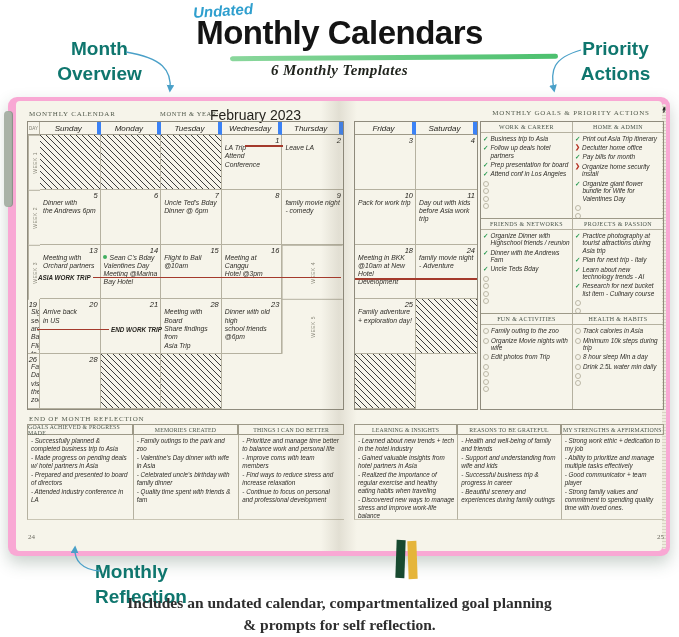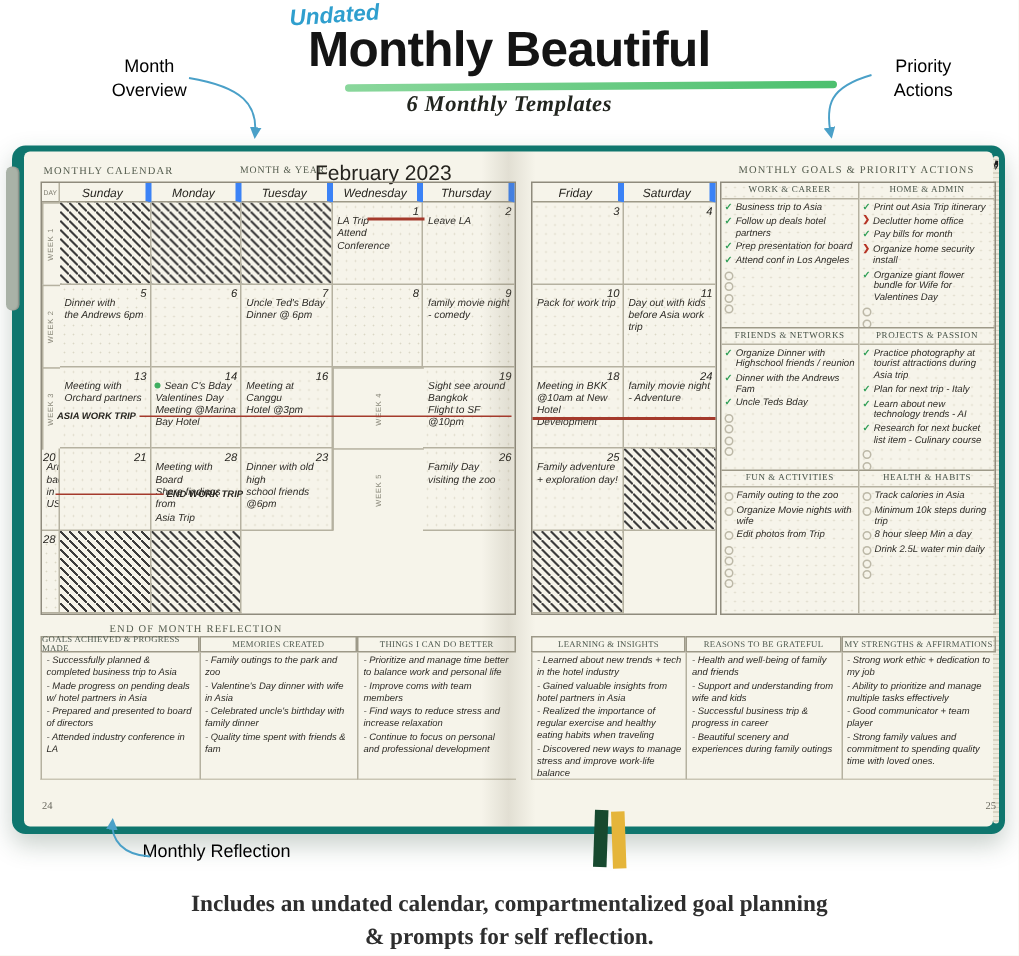--- a/index.html
+++ b/index.html
@@ -14,31 +14,31 @@
   .hdr-tag{position:absolute;left:193px;top:2px;font-size:15px;font-style:italic;font-weight:bold;
            color:#2f9fce;transform:rotate(-4deg);}
   .hdr-title{position:absolute;left:0;top:14px;width:679px;text-align:center;
              font-size:33px;font-weight:bold;color:#141414;letter-spacing:-.5px;}
   .hdr-underline{position:absolute;left:230px;top:55px;width:328px;height:5px;border-radius:3px;
              background:linear-gradient(90deg,#8ad79c,#4cc06e);transform:rotate(-.4deg);}
   .hdr-sub{position:absolute;left:0;top:62px;width:679px;text-align:center;
            font-family:"Liberation Serif",serif;font-style:italic;font-weight:600;
            font-size:15px;color:#22251f;letter-spacing:.4px;}
 
-  .callout{position:absolute;z-index:5;font-size:12px;font-weight:normal;color:#000000;
+  .callout{position:absolute;z-index:5;font-size:19px;font-weight:bold;color:#0f766e;
            text-align:center;line-height:1.3;}
   .co-month{left:47px;top:37px;width:105px;}
   .co-priority{left:563px;top:37px;width:105px;}
   .co-reflect{left:95px;top:560px;width:140px;text-align:left;}
 
   .overlay{position:absolute;left:0;top:0;z-index:20;pointer-events:none;}
 
   
   .book{position:absolute;left:8px;top:97px;width:662px;height:459px;z-index:1;
-        background:#0f766e;border-radius:9px;box-shadow:0 7px 16px rgba(40,70,50,.25);}
+        background:#f9a8d4;border-radius:9px;box-shadow:0 7px 16px rgba(40,70,50,.25);}
   .fore-edge{position:absolute;right:4px;top:7px;width:4px;height:445px;border-radius:2px;
         background:repeating-linear-gradient(to bottom,#efecdf 0 2px,#d8d4c3 2px 3px);}
   .elastic{position:absolute;left:-4px;top:14px;width:9px;height:96px;border-radius:4px;
         background:#a9b2a7;box-shadow:inset -1px 0 1px rgba(0,0,0,.2);}
   .pages{position:absolute;left:8px;top:4px;width:646px;height:450px;background:#f6f4ea;
         border-radius:4px;}
   .seam{position:absolute;left:305px;top:0;width:36px;height:450px;
         background:linear-gradient(90deg,rgba(120,112,90,0) 0%,rgba(120,112,90,.16) 50%,rgba(120,112,90,0) 100%);}
   .ribbon{position:absolute;width:9px;height:38px;z-index:6;}
   .ribbon.green{left:388px;top:443px;background:#17492f;transform:rotate(2deg);}
@@ -118,21 +118,21 @@
   .goal-item[data-marktype="check"]::before{content:"✓";color:#2e9e55;font-weight:bold;
         font-size:6.5px;font-style:normal;}
   .goal-item[data-marktype="arrow"]::before{content:"❯";color:#b63425;font-weight:bold;
         font-size:6px;font-style:normal;}
   .goal-item[data-marktype="none"]::before{content:"";width:4px;height:4px;margin-top:1px;
         border:1px solid #bcb8a7;border-radius:50%;}
   .goal-item.ghost{height:6px;}
 
   
   .reflect-title{position:absolute;left:5px;top:310px;font-family:"Liberation Serif",serif;
-        font-size:7px;letter-spacing:.8px;color:#545c4e;margin-left:44px;}
+        font-size:7px;letter-spacing:.8px;color:#545c4e;}
   .reflect{position:absolute;top:319px;height:96px;display:grid;grid-template-columns:1fr 1fr 1fr;
         grid-template-rows:11px 1fr;box-sizing:border-box;}
   .reflect.rl{left:3px;width:317px;}
   .reflect.rr{left:7px;width:310px;}
   .rhead{border:1px solid #9d9988;display:flex;align-items:center;justify-content:center;
         font-family:"Liberation Serif",serif;font-size:5.8px;letter-spacing:.2px;color:#4a554b;
         box-sizing:border-box;}
   .rbody{border-left:1px solid #b5b1a0;border-bottom:1px solid #c9c5b4;box-sizing:border-box;
         padding:2px 3px;overflow:hidden;}
   .rbody:first-of-type{border-left:none;}
@@ -143,21 +143,21 @@
   .caption{position:absolute;left:0;top:592px;width:679px;text-align:center;z-index:5;
         font-family:"Liberation Serif",serif;font-size:15.5px;line-height:1.45;color:#2e2e2e;font-weight:bold;}
 </style>
 </head>
 <body>
 
 <div class="glow"></div>
 
 <div class="hdr">
   <div class="hdr-tag">Undated</div>
-  <div class="hdr-title">Monthly Beautiful</div>
+  <div class="hdr-title">Monthly Calendars</div>
   <div class="hdr-underline"></div>
   <div class="hdr-sub">6 Monthly Templates</div>
 </div>
 
 <div class="callout co-month pre">Month
 Overview</div>
 <div class="callout co-priority pre">Priority
 Actions</div>
 <div class="callout co-reflect">Monthly Reflection</div>
 
@@ -244,20 +244,25 @@
             <div class="cell-text pre">Meeting with
 Orchard partners</div>
           </div>
         <div class="cal-cell" data-crossed="false">
             <span class="cell-num">14</span>
             <span class="event-dot"></span>
             <div class="cell-text pre has-dot">Sean C's Bday
 Valentines Day
 Meeting @Marina
 Bay Hotel</div>
+          </div>
+        <div class="cal-cell" data-crossed="false">
+            <span class="cell-num">15</span>
+            <div class="cell-text pre">Flight to Bali
+@10am</div>
           </div>
         <div class="cal-cell" data-crossed="false">
             <span class="cell-num">16</span>
             <div class="cell-text pre">Meeting at Canggu
 Hotel @3pm</div>
           </div>
 
         <div class="weeklab">WEEK 4</div>
         <div class="cal-cell" data-crossed="false">
             <span class="cell-num">19</span>

